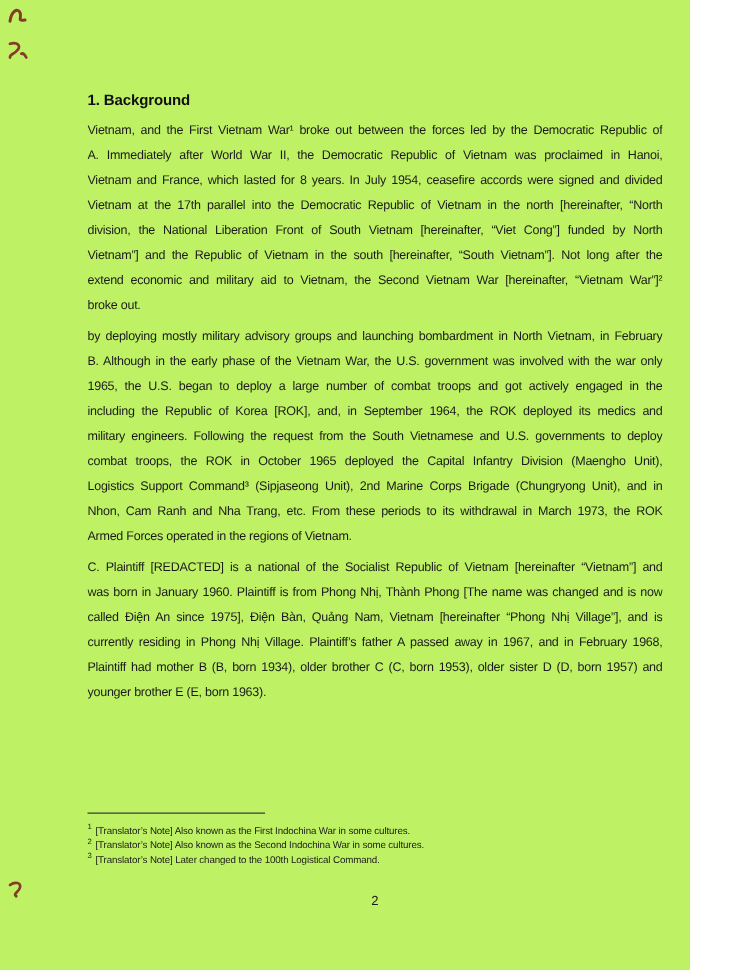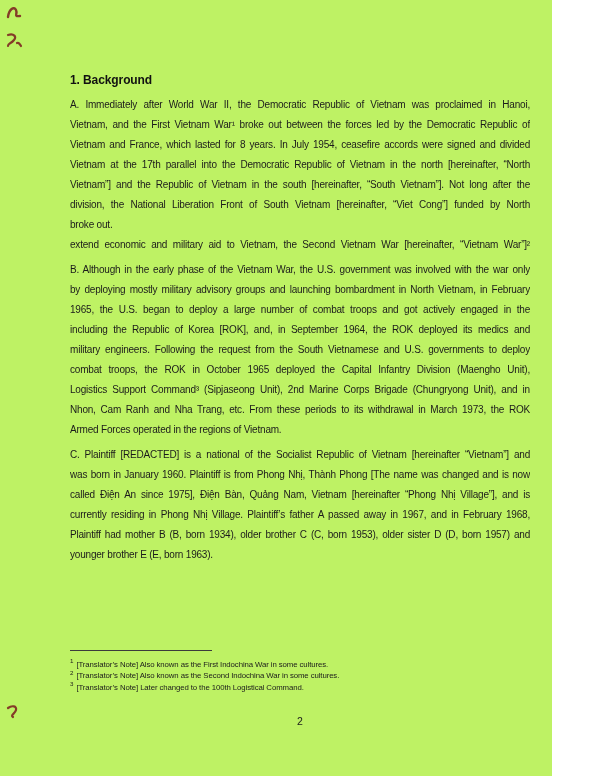--- a/index.html
+++ b/index.html
@@ -53,32 +53,32 @@
     <path d="M4,3 C10,1 13,5 10,8 C7,12 4,11 4,14 M13,11 C15,10 16,12 17,14" stroke-width="2.2" stroke-linecap="round" stroke="#7d2420"></path>
   </svg>
   <svg class="stamp stamp-3" width="17" height="16" viewBox="0 0 17 16" fill="none">
     <path d="M3,5 C7,2 12,3 11,7 C10,11 5,12 8,14" stroke-width="2.2" stroke-linecap="round" stroke="#7d2420"></path>
   </svg>
 
   <div class="content">
     <div class="heading">1. Background</div>
     <div id="paragraphs">
         <div class="para">
+          <div class="line">Vietnam, and the First Vietnam War¹ broke out between the forces led by the Democratic Republic of</div>
           <div class="line">A. Immediately after World War II, the Democratic Republic of Vietnam was proclaimed in Hanoi,</div>
-          <div class="line">Vietnam, and the First Vietnam War¹ broke out between the forces led by the Democratic Republic of</div>
           <div class="line">Vietnam and France, which lasted for 8 years. In July 1954, ceasefire accords were signed and divided</div>
           <div class="line">Vietnam at the 17th parallel into the Democratic Republic of Vietnam in the north [hereinafter, “North</div>
+          <div class="line">division, the National Liberation Front of South Vietnam [hereinafter, “Viet Cong”] funded by North</div>
           <div class="line">Vietnam”] and the Republic of Vietnam in the south [hereinafter, “South Vietnam”]. Not long after the</div>
-          <div class="line">division, the National Liberation Front of South Vietnam [hereinafter, “Viet Cong”] funded by North</div>
+          <div class="line">extend economic and military aid to Vietnam, the Second Vietnam War [hereinafter, “Vietnam War”]²</div>
           <div class="line last">broke out.</div>
-          <div class="line">extend economic and military aid to Vietnam, the Second Vietnam War [hereinafter, “Vietnam War”]²</div>
         </div>
         <div class="para">
+          <div class="line">by deploying mostly military advisory groups and launching bombardment in North Vietnam, in February</div>
           <div class="line">B. Although in the early phase of the Vietnam War, the U.S. government was involved with the war only</div>
-          <div class="line">by deploying mostly military advisory groups and launching bombardment in North Vietnam, in February</div>
           <div class="line">1965, the U.S. began to deploy a large number of combat troops and got actively engaged in the</div>
           <div class="line">including the Republic of Korea [ROK], and, in September 1964, the ROK deployed its medics and</div>
           <div class="line">military engineers. Following the request from the South Vietnamese and U.S. governments to deploy</div>
           <div class="line">combat troops, the ROK in October 1965 deployed the Capital Infantry Division (Maengho Unit),</div>
           <div class="line">Logistics Support Command³ (Sipjaseong Unit), 2nd Marine Corps Brigade (Chungryong Unit), and in</div>
           <div class="line">Nhon, Cam Ranh and Nha Trang, etc. From these periods to its withdrawal in March 1973, the ROK</div>
           <div class="line last">Armed Forces operated in the regions of Vietnam.</div>
         </div>
         <div class="para">
           <div class="line">C. Plaintiff [REDACTED] is a national of the Socialist Republic of Vietnam [hereinafter “Vietnam”] and</div>

